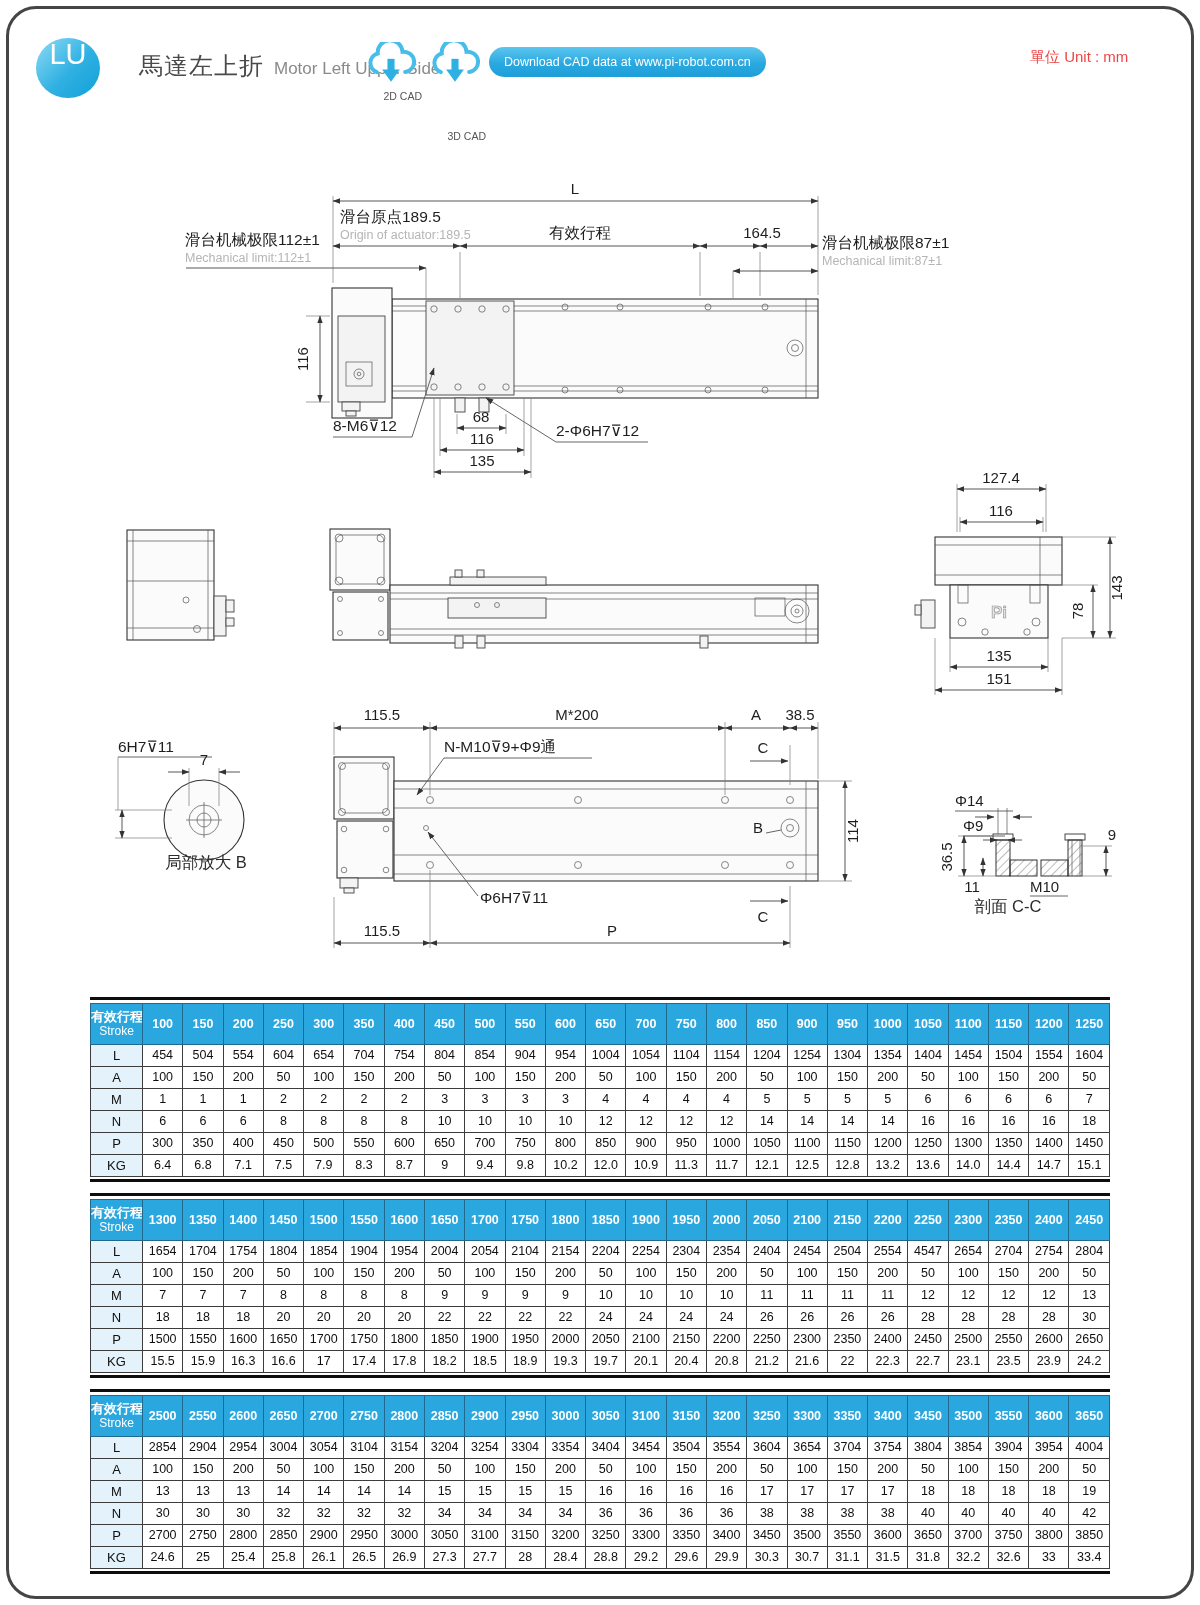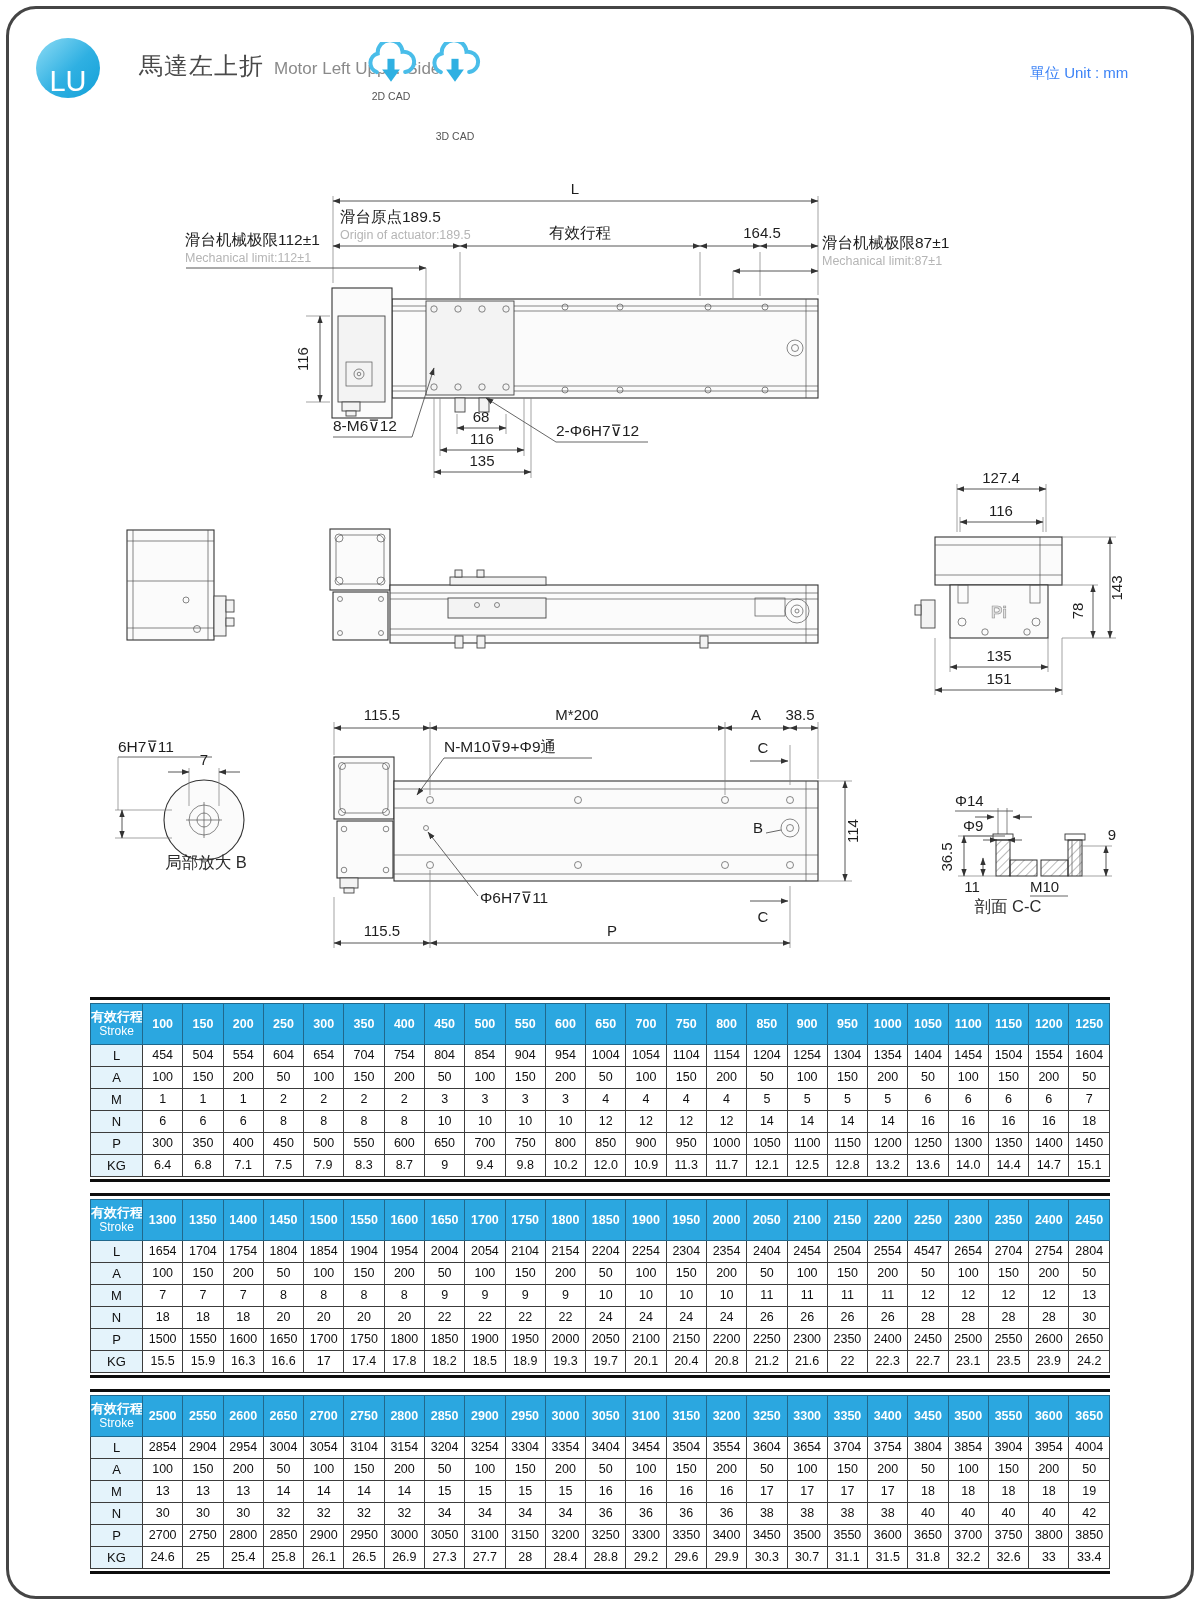--- a/index.html
+++ b/index.html
@@ -3,30 +3,30 @@
 <meta charset="utf-8">
 <style>
   html,body{margin:0;padding:0;background:#fff;}
   .page{position:relative;width:1200px;height:1605px;background:#fff;overflow:hidden;
         font-family:"Liberation Sans",sans-serif;}
   .frame{position:absolute;inset:6px;border:3px solid #454545;border-radius:30px;pointer-events:none;}
 
   
   .badge{position:absolute;left:36px;top:38px;width:64px;height:60px;border-radius:50%;
          background:linear-gradient(135deg,#8edcf5 0%,#2fb0e2 55%,#13a0d8 100%);
-         color:#fff;font-size:29px;display:flex;align-items:flex-end;justify-content:center;}
+         color:#fff;font-size:29px;display:flex;align-items:flex-start;justify-content:center;}
   .titlewrap{position:absolute;left:139px;top:50px;display:flex;align-items:baseline;gap:10px;}
   .title-zh{font-size:24px;color:#4a4a4a;letter-spacing:1px;}
   .title-en{font-size:17px;color:#8a8a8a;}
   .cloud{position:absolute;width:58px;height:46px;}
-  .cloud-label{position:absolute;width:62px;text-align:center;font-size:10.5px;color:#555;top:90px;}
+  .cloud-label{position:absolute;width:62px;text-align:right;font-size:10.5px;color:#555;top:90px;}
   .dl-btn{position:absolute;left:489px;top:47px;height:30px;line-height:30px;padding:0 15px;
           border-radius:16px;color:#fff;font-size:12.5px;
           background:linear-gradient(180deg,#5cc6ee 0%,#2aa9e0 55%,#1e9ed8 100%);}
-  .unit{position:absolute;left:1030px;top:64px;font-size:15px;color:#3b82f6;}
+  .unit{position:absolute;left:1030px;top:48px;font-size:15px;color:#ef4444;}
 
   
   svg.drawings{position:absolute;left:0;top:0;}
   svg .bd{fill:#fbfbfb;stroke:#333;stroke-width:1.1;}
   svg .b2{fill:#f3f3f3;stroke:#444;stroke-width:0.9;}
   svg .tn{fill:none;stroke:#555;stroke-width:0.7;}
   svg .dm{fill:none;stroke:#444;stroke-width:0.9;}
   svg .ex{fill:none;stroke:#7d7d7d;stroke-width:0.7;}
   svg .ld{fill:none;stroke:#555;stroke-width:0.9;}
   svg text{font-family:"Liberation Sans",sans-serif;}
@@ -72,20 +72,21 @@
   </svg>
   <div class="cloud-label" style="left:360px;">2D CAD</div>
 
   <svg class="cloud" style="left:426px;top:42px;" viewBox="0 0 56 52">
     <path d="M12 34 A11 11 0 0 1 13 13 A14 14 0 0 1 41 11 A10 10 0 0 1 44 34" fill="#ffffff" stroke="#49bde9" stroke-width="4.5" stroke-linecap="round"></path>
     <rect x="24" y="19" width="8" height="13" fill="#2fb0e2"></rect>
     <polygon points="18,31 38,31 28,45" fill="#2fb0e2"></polygon>
   </svg>
   <div class="cloud-label" style="left:424px;margin-top:40px;">3D CAD</div>
 
+  <div class="dl-btn">Download CAD data at www.pi-robot.com.cn</div>
   <div class="unit">單位 Unit : mm</div>
 
   <svg class="drawings" width="1200" height="980" viewBox="0 0 1200 980">
     <defs>
       <marker id="ar" viewBox="0 0 10 10" refX="9" refY="5" markerWidth="9" markerHeight="9" orient="auto-start-reverse">
         <path d="M0,1.6 L9.5,5 L0,8.4 z" fill="#333"></path>
       </marker>
       <pattern id="hatch" width="6" height="6" patternUnits="userSpaceOnUse" patternTransform="rotate(45)">
         <line x1="0" y1="0" x2="0" y2="6" stroke="#777" stroke-width="1"></line>
       </pattern>

